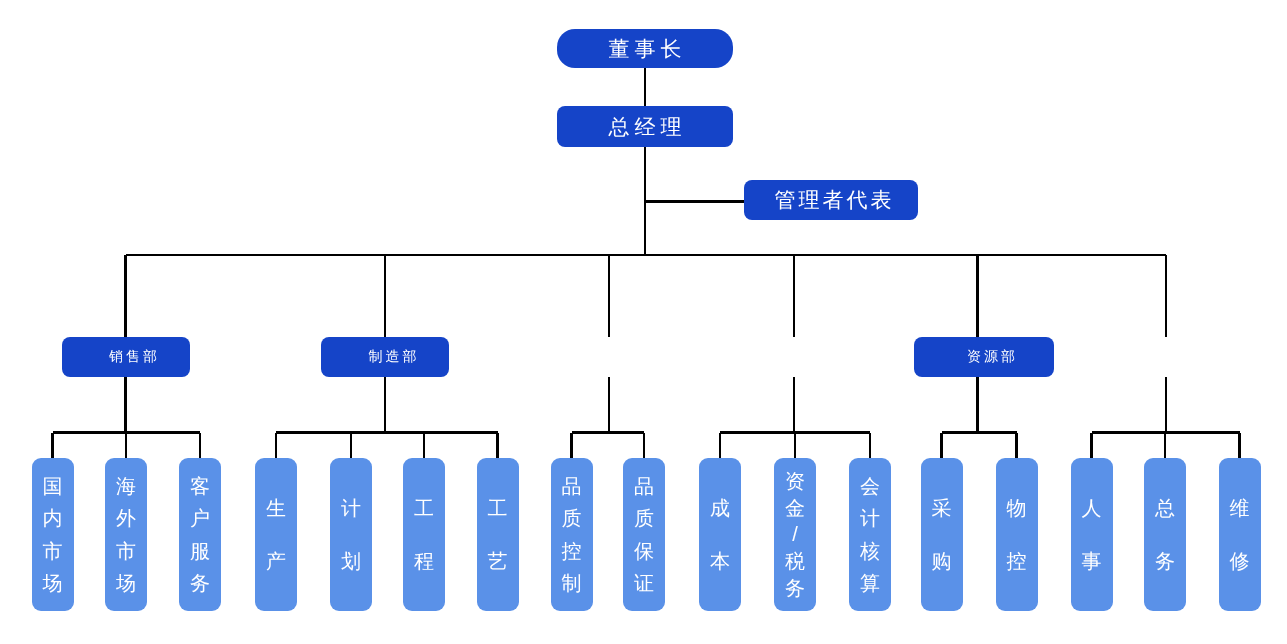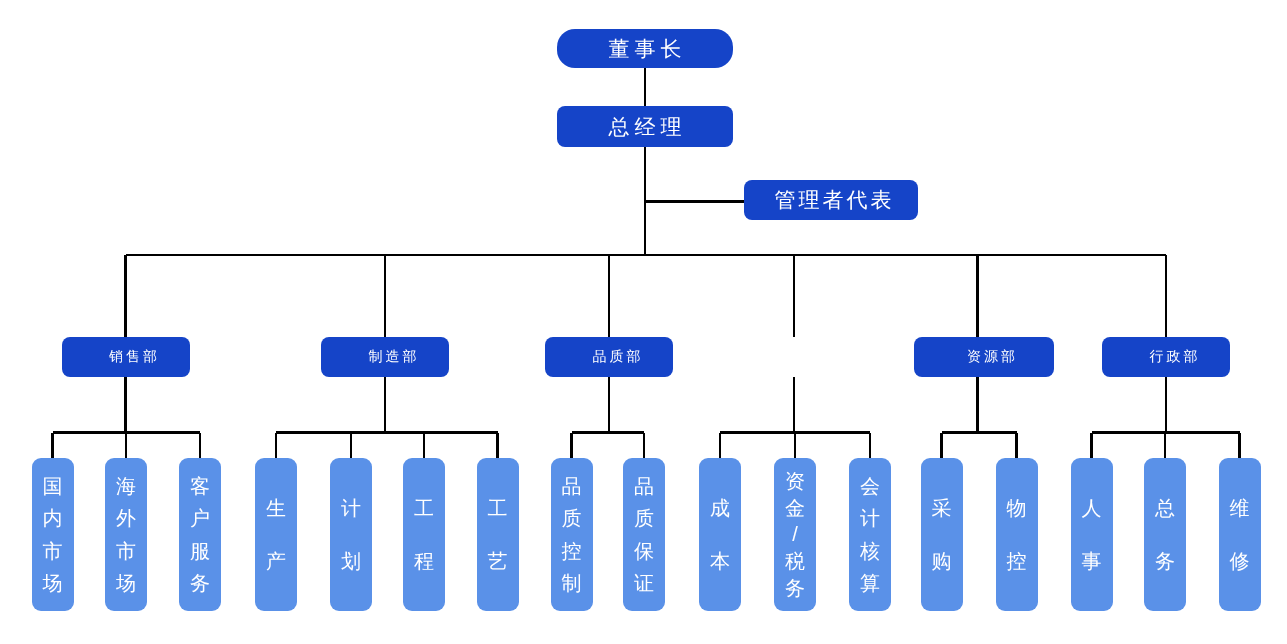--- a/index.html
+++ b/index.html
@@ -112,23 +112,20 @@
       <span class="vchar">划</span>
     </div>
     <div class="node leaf" style="left: 403px; top: 458px; width: 42px; height: 153px;">
       <span class="vchar">工</span>
       <span class="vchar">程</span>
     </div>
     <div class="node leaf" style="left: 476.5px; top: 458px; width: 42px; height: 153px;">
       <span class="vchar">工</span>
       <span class="vchar">艺</span>
     </div>
-    <div class="node exec dept" style="left: 545px; top: 337px; width: 128px; height: 40px;">
-      <span>品质部</span>
-    </div>
     <div class="node leaf" style="left: 550.5px; top: 458px; width: 42px; height: 153px;">
       <span class="vchar">品</span>
       <span class="vchar">质</span>
       <span class="vchar">控</span>
       <span class="vchar">制</span>
     </div>
     <div class="node leaf" style="left: 623px; top: 458px; width: 42px; height: 153px;">
       <span class="vchar">品</span>
       <span class="vchar">质</span>
       <span class="vchar">保</span>
@@ -155,23 +152,20 @@
       <span>资源部</span>
     </div>
     <div class="node leaf" style="left: 920.5px; top: 458px; width: 42px; height: 153px;">
       <span class="vchar">采</span>
       <span class="vchar">购</span>
     </div>
     <div class="node leaf" style="left: 995.5px; top: 458px; width: 42px; height: 153px;">
       <span class="vchar">物</span>
       <span class="vchar">控</span>
     </div>
-    <div class="node exec dept" style="left: 1102px; top: 337px; width: 128px; height: 40px;">
-      <span>行政部</span>
-    </div>
     <div class="node leaf" style="left: 1070.5px; top: 458px; width: 42px; height: 153px;">
       <span class="vchar">人</span>
       <span class="vchar">事</span>
     </div>
     <div class="node leaf" style="left: 1144px; top: 458px; width: 42px; height: 153px;">
       <span class="vchar">总</span>
       <span class="vchar">务</span>
     </div>
     <div class="node leaf" style="left: 1218.5px; top: 458px; width: 42px; height: 153px;">
       <span class="vchar">维</span>

